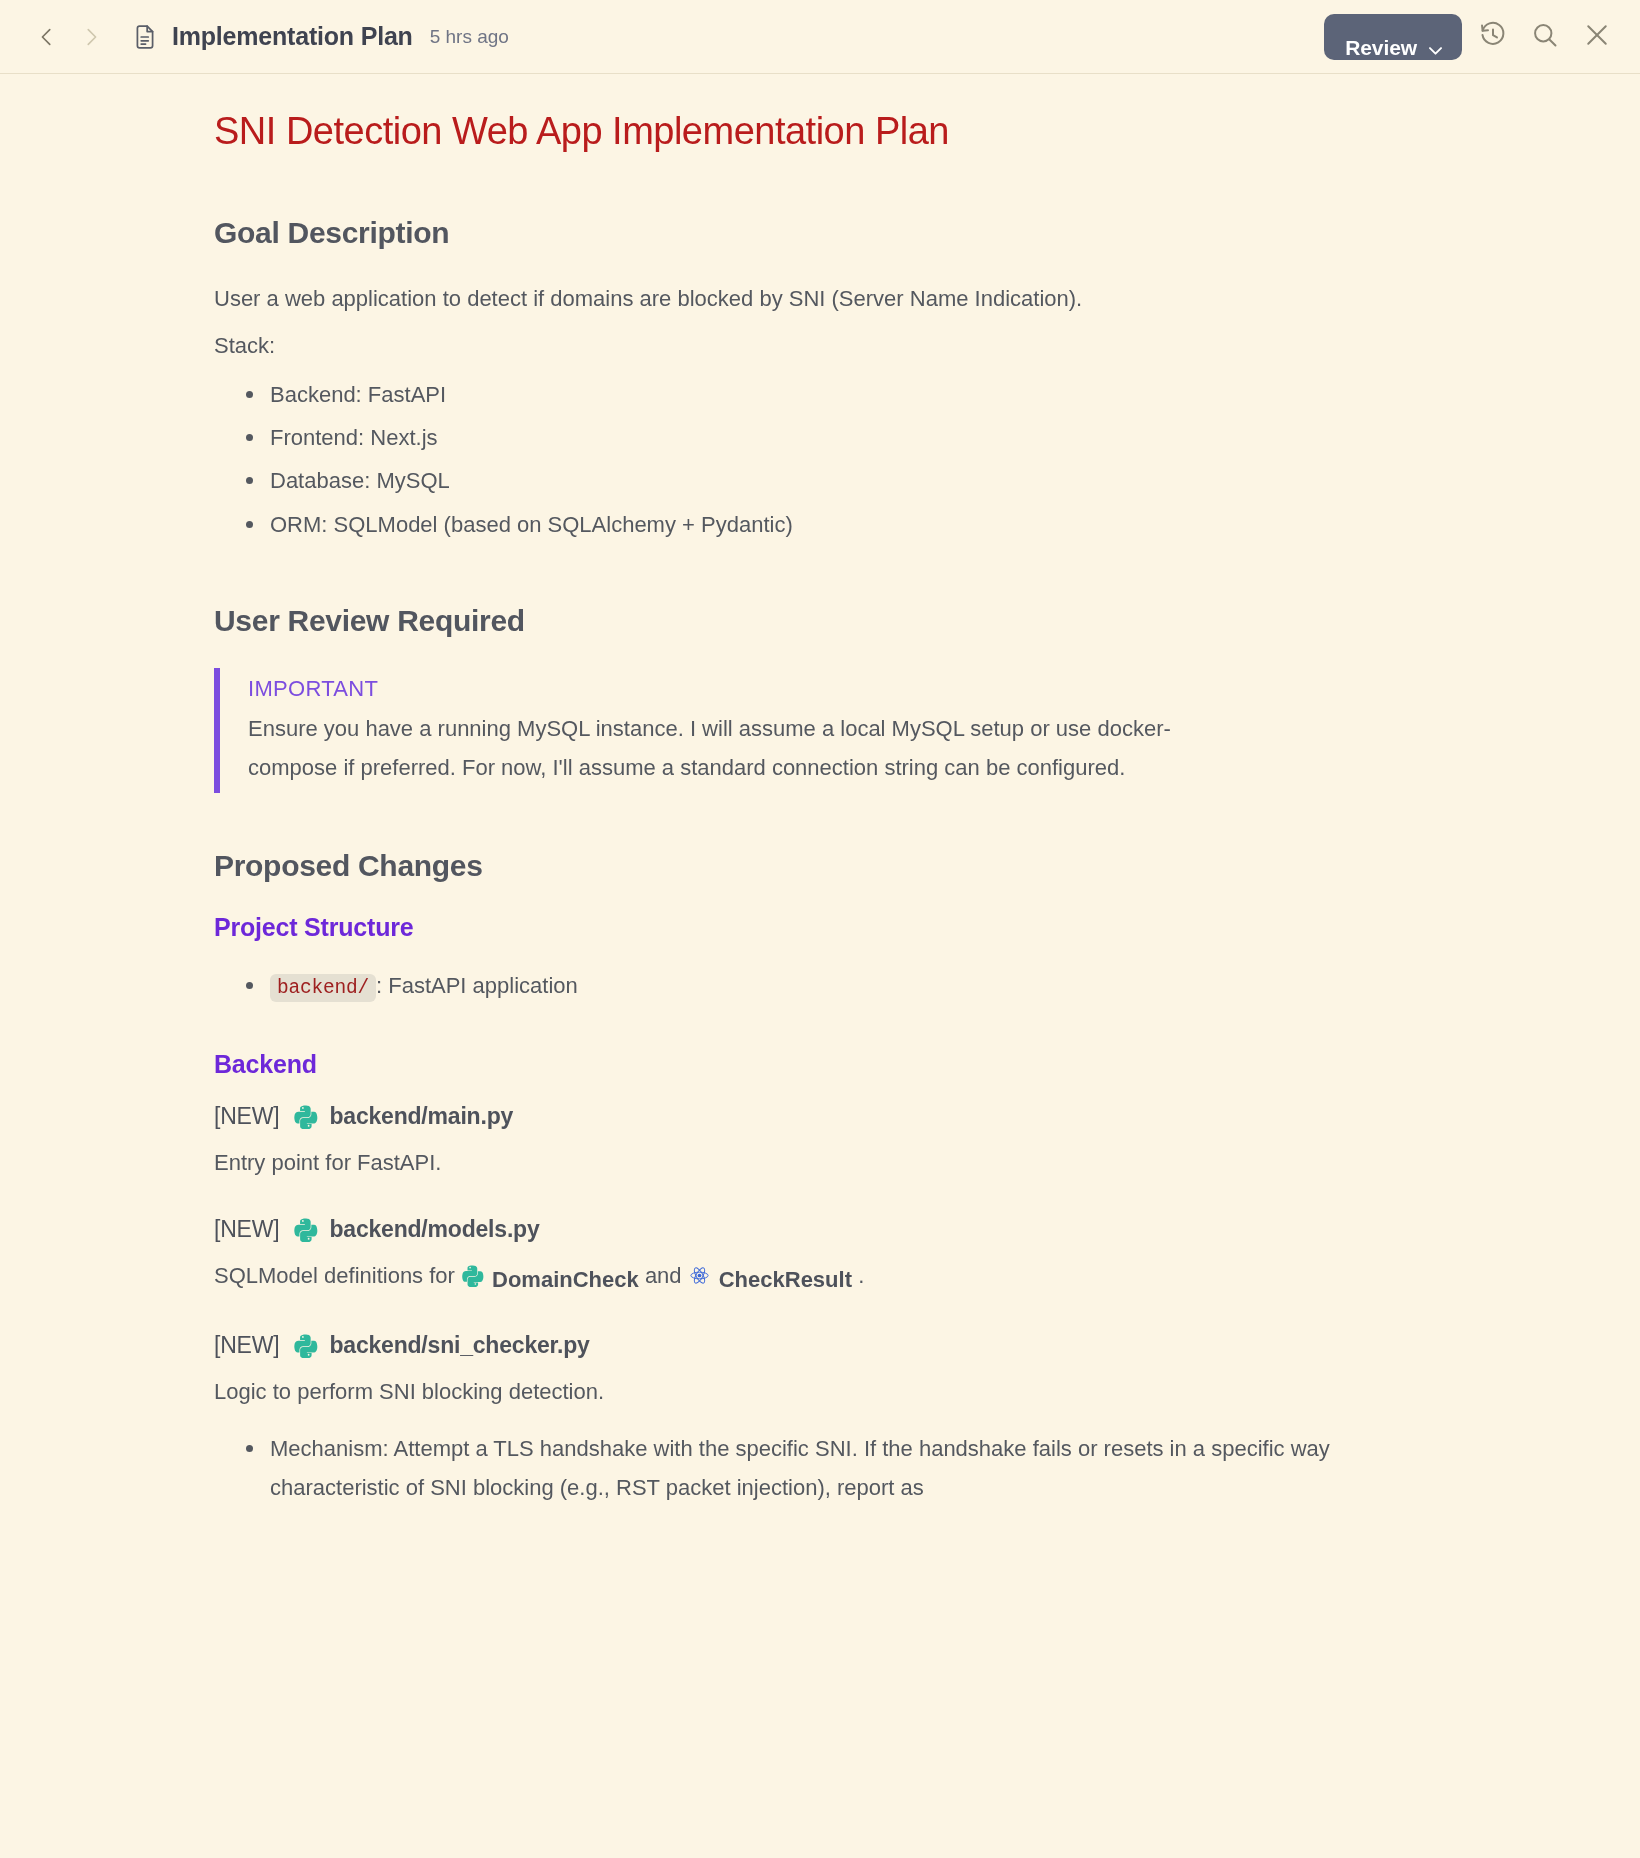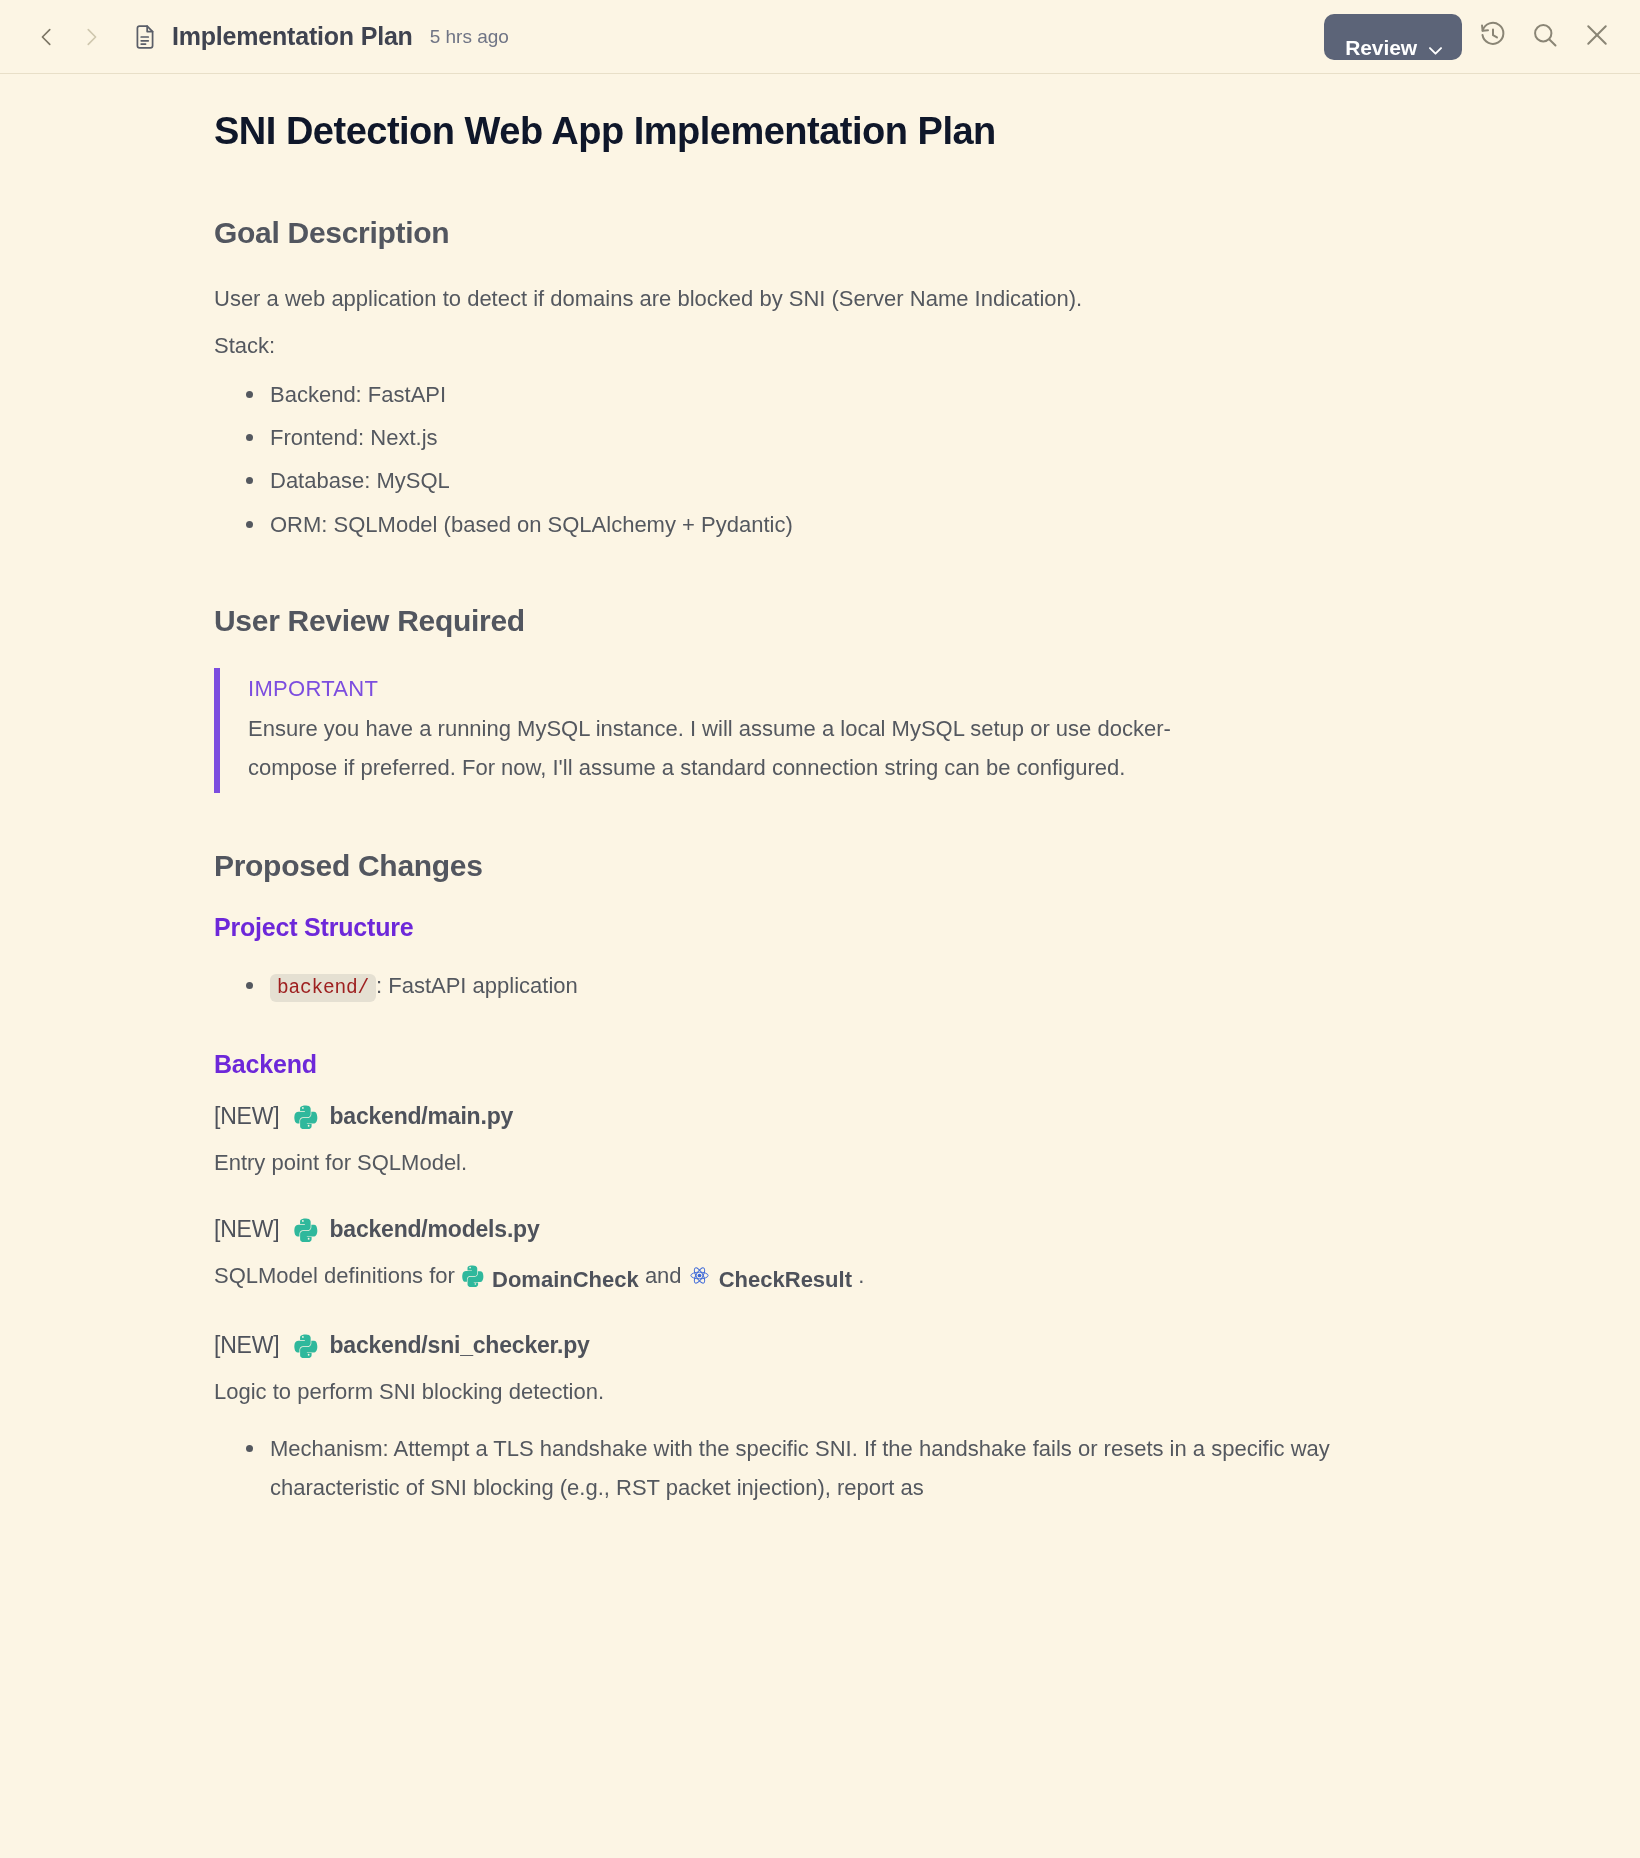--- a/index.html
+++ b/index.html
@@ -81,22 +81,22 @@
     width: 100%;
     height: calc(1858px - 74px);
     overflow: hidden;
   }
   .content {
     padding: 34px 190px 0 214px;
   }
 
   h1.doc-h1 {
     font-size: 38px;
-    font-weight: 700;
-    color: #0f172a;
+    font-weight: 400;
+    color: #b91c1c;
     letter-spacing: -0.5px;
     line-height: 1.25;
     margin-bottom: 60px;
   }
   h2.doc-h2 {
     font-size: 30px;
     font-weight: 700;
     color: #52565f;
     letter-spacing: -0.3px;
     margin-bottom: 30px;
@@ -317,21 +317,21 @@
     <div class="file-entry">
       <span class="tag">[NEW]</span>
       <span class="ic">
         <svg class="pyico" width="25" height="25" viewBox="0 0 64 64">
           <path fill="#2fb89c" d="M31.9 4c-3 0-5.6.3-7.8.8-5 1.1-6 3.4-6 7.6v5.6h12.2v1.6H13.6c-4.3 0-8 2.6-9.2 7.5-1.3 5.6-1.4 9.1 0 15 1 4.4 3.5 7.5 7.8 7.5h4.3v-6.8c0-4.9 4.2-9.2 9.2-9.2h12.1c4.1 0 7.4-3.4 7.4-7.5V12.4c0-4-3.4-7-7.4-7.7-2.5-.4-5.1-.7-5.9-.7zm-6.6 3.8c1.3 0 2.3 1 2.3 2.3s-1 2.3-2.3 2.3a2.3 2.3 0 0 1-2.3-2.3c0-1.3 1-2.3 2.3-2.3z"></path>
           <path fill="#2fb89c" d="M46.9 19.6v6.6c0 5.1-4.3 9.4-9.2 9.4H25.6c-4 0-7.4 3.5-7.4 7.5v14c0 4 3.5 6.3 7.4 7.5 4.7 1.4 9.1 1.6 14.6 0 3.7-1.1 7.4-3.2 7.4-7.5v-5.6H35.5v-1.6h18.3c4.3 0 5.9-3 7.4-7.5 1.5-4.6 1.4-9 0-15-1-4.3-3.1-7.5-7.4-7.5h-6.9zM40 53.3c1.3 0 2.3 1 2.3 2.3s-1 2.4-2.3 2.4a2.3 2.3 0 0 1-2.3-2.4c0-1.3 1-2.3 2.3-2.3z"></path>
         </svg>
       </span>
       <span>backend/main.py</span>
     </div>
-    <div class="file-desc">Entry point for SQLModel.</div>
+    <div class="file-desc">Entry point for FastAPI.</div>
 
     <div class="file-entry">
       <span class="tag">[NEW]</span>
       <span class="ic">
         <svg class="pyico" width="25" height="25" viewBox="0 0 64 64">
           <path fill="#2fb89c" d="M31.9 4c-3 0-5.6.3-7.8.8-5 1.1-6 3.4-6 7.6v5.6h12.2v1.6H13.6c-4.3 0-8 2.6-9.2 7.5-1.3 5.6-1.4 9.1 0 15 1 4.4 3.5 7.5 7.8 7.5h4.3v-6.8c0-4.9 4.2-9.2 9.2-9.2h12.1c4.1 0 7.4-3.4 7.4-7.5V12.4c0-4-3.4-7-7.4-7.7-2.5-.4-5.1-.7-5.9-.7zm-6.6 3.8c1.3 0 2.3 1 2.3 2.3s-1 2.3-2.3 2.3a2.3 2.3 0 0 1-2.3-2.3c0-1.3 1-2.3 2.3-2.3z"></path>
           <path fill="#2fb89c" d="M46.9 19.6v6.6c0 5.1-4.3 9.4-9.2 9.4H25.6c-4 0-7.4 3.5-7.4 7.5v14c0 4 3.5 6.3 7.4 7.5 4.7 1.4 9.1 1.6 14.6 0 3.7-1.1 7.4-3.2 7.4-7.5v-5.6H35.5v-1.6h18.3c4.3 0 5.9-3 7.4-7.5 1.5-4.6 1.4-9 0-15-1-4.3-3.1-7.5-7.4-7.5h-6.9zM40 53.3c1.3 0 2.3 1 2.3 2.3s-1 2.4-2.3 2.4a2.3 2.3 0 0 1-2.3-2.4c0-1.3 1-2.3 2.3-2.3z"></path>
         </svg>
       </span>
       <span>backend/models.py</span>

